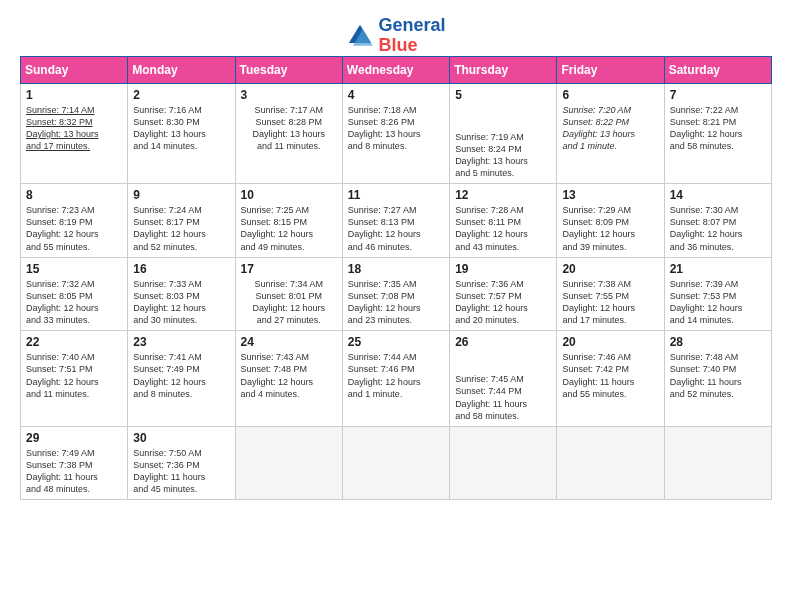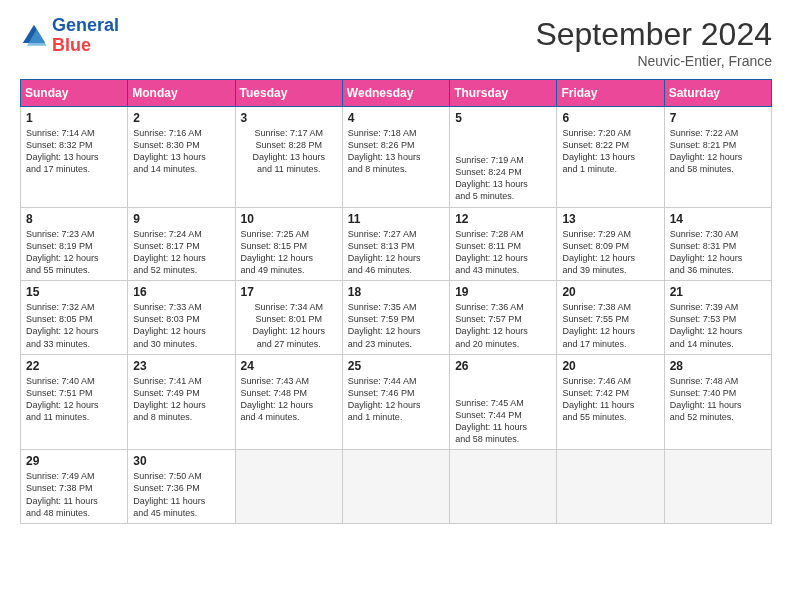--- a/index.html
+++ b/index.html
@@ -12,22 +12,22 @@
     }
     .page {
       width: 792px;
       height: 612px;
       padding: 16px 20px;
       background: #fff;
     }
     .header {
       display: flex;
       justify-content: space-between;
-      align-items: flex-start;
-      margin-bottom: 10px;
+      align-items: center;
+      flex-direction: column;
     }
     .logo {
       display: flex;
       align-items: center;
     }
     .logo-text {
       font-size: 18px;
       font-weight: bold;
       color: #333;
       line-height: 1.1;
@@ -97,44 +97,40 @@
   <div class="header">
     <div class="logo">
       <svg class="logo-icon" viewBox="0 0 40 40">
         <polygon points="20,4 36,30 4,30" fill="#1a5ba8"></polygon>
         <polygon points="24,10 38,34 10,34" fill="#4a9fd4" opacity="0.7"></polygon>
       </svg>
       <div class="logo-text">
         <div><span>General</span></div>
         <div><span style="color:#ef4444;">Blue</span></div>
       </div>
-    </div>
-    <div class="title-block">
-      <div class="month-title">September 2024</div>
-      <div class="location">Neuvic-Entier, France</div>
     </div>
   </div>
 
   <table class="calendar-table">
     <thead>
       <tr>
         <th>Sunday</th>
         <th>Monday</th>
         <th>Tuesday</th>
         <th>Wednesday</th>
         <th>Thursday</th>
         <th>Friday</th>
         <th>Saturday</th>
       </tr>
     </thead>
     <tbody id="calendar-body">
     <tr>
           <td>
             <span class="day-number">1</span>
-            <div class="day-info" style="white-space: pre-line;">Sunrise: 7:14 AM
+            <div class="day-info" style="white-space: pre-line; text-decoration: underline;">Sunrise: 7:14 AM
 Sunset: 8:32 PM
 Daylight: 13 hours
 and 17 minutes.</div>
           </td>
           <td>
             <span class="day-number">2</span>
             <div class="day-info" style="white-space: pre-line;">Sunrise: 7:16 AM
 Sunset: 8:30 PM
 Daylight: 13 hours
 and 14 minutes.</div>
@@ -155,21 +151,21 @@
           </td>
           <td>
             <span class="day-number">5</span>
             <div class="day-info" style="white-space: pre-line; margin-top: 29px;">Sunrise: 7:19 AM
 Sunset: 8:24 PM
 Daylight: 13 hours
 and 5 minutes.</div>
           </td>
           <td>
             <span class="day-number">6</span>
-            <div class="day-info" style="white-space: pre-line;">Sunrise: 7:20 AM
+            <div class="day-info" style="white-space: pre-line; font-style: italic;">Sunrise: 7:20 AM
 Sunset: 8:22 PM
 Daylight: 13 hours
 and 1 minute.</div>
           </td>
           <td>
             <span class="day-number">7</span>
             <div class="day-info" style="white-space: pre-line;">Sunrise: 7:22 AM
 Sunset: 8:21 PM
 Daylight: 12 hours
 and 58 minutes.</div>
@@ -214,21 +210,21 @@
           <td>
             <span class="day-number">13</span>
             <div class="day-info" style="white-space: pre-line;">Sunrise: 7:29 AM
 Sunset: 8:09 PM
 Daylight: 12 hours
 and 39 minutes.</div>
           </td>
           <td>
             <span class="day-number">14</span>
             <div class="day-info" style="white-space: pre-line;">Sunrise: 7:30 AM
-Sunset: 8:31 PM
+Sunset: 8:07 PM
 Daylight: 12 hours
 and 36 minutes.</div>
           </td>
         </tr>
         <tr>
           <td>
             <span class="day-number">15</span>
             <div class="day-info" style="white-space: pre-line;">Sunrise: 7:32 AM
 Sunset: 8:05 PM
 Daylight: 12 hours
@@ -244,21 +240,21 @@
           <td>
             <span class="day-number">17</span>
             <div class="day-info" style="white-space: pre-line; text-align: center;">Sunrise: 7:34 AM
 Sunset: 8:01 PM
 Daylight: 12 hours
 and 27 minutes.</div>
           </td>
           <td>
             <span class="day-number">18</span>
             <div class="day-info" style="white-space: pre-line;">Sunrise: 7:35 AM
-Sunset: 7:59 PM
+Sunset: 7:08 PM
 Daylight: 12 hours
 and 23 minutes.</div>
           </td>
           <td>
             <span class="day-number">19</span>
             <div class="day-info" style="white-space: pre-line;">Sunrise: 7:36 AM
 Sunset: 7:57 PM
 Daylight: 12 hours
 and 20 minutes.</div>
           </td>

